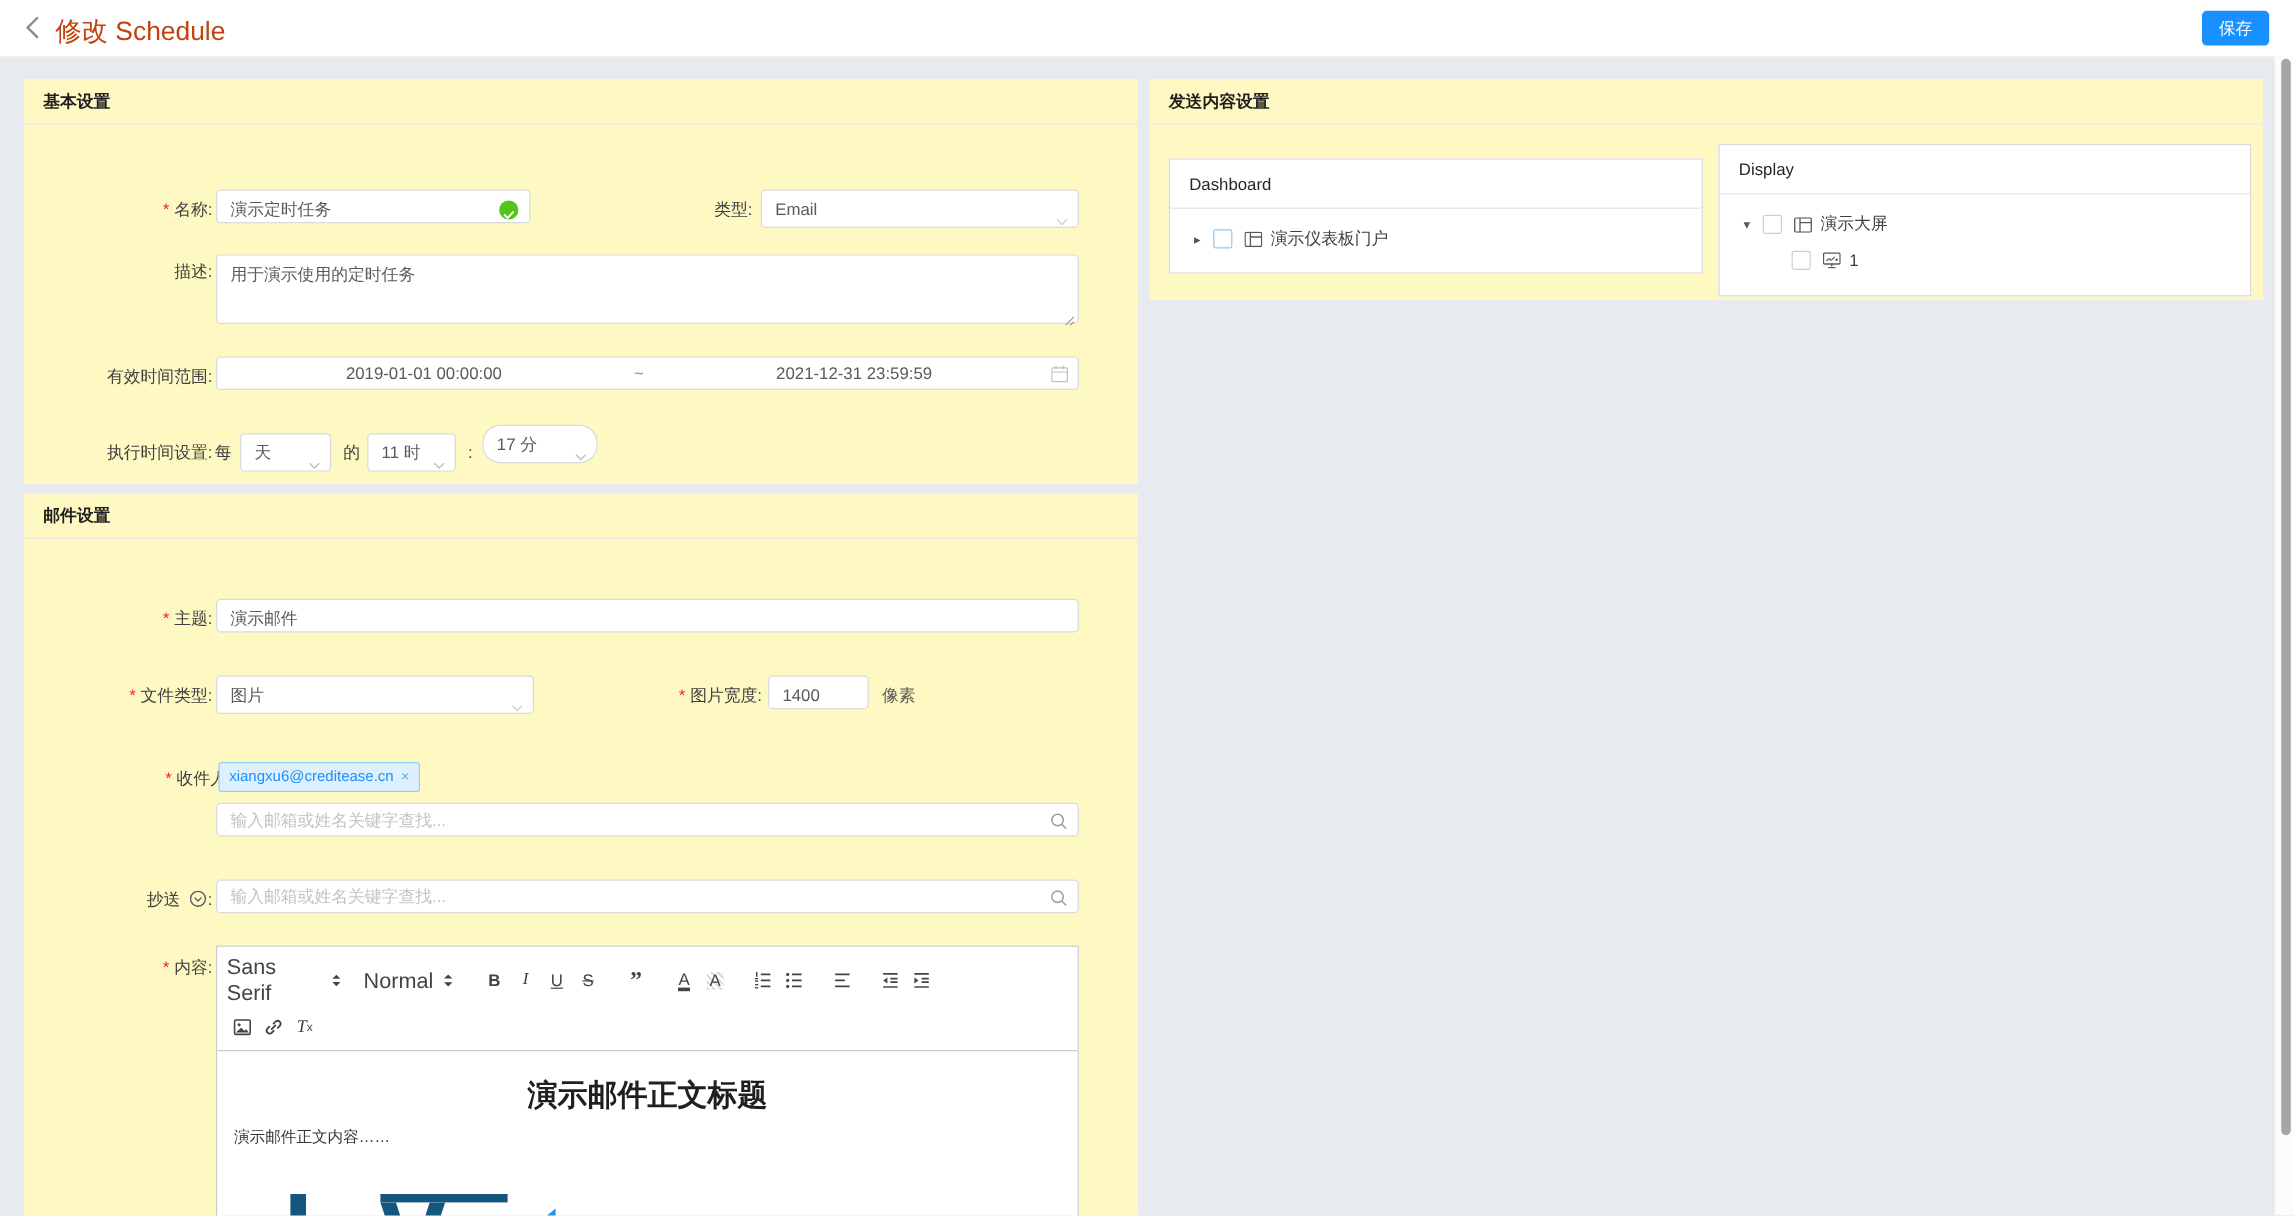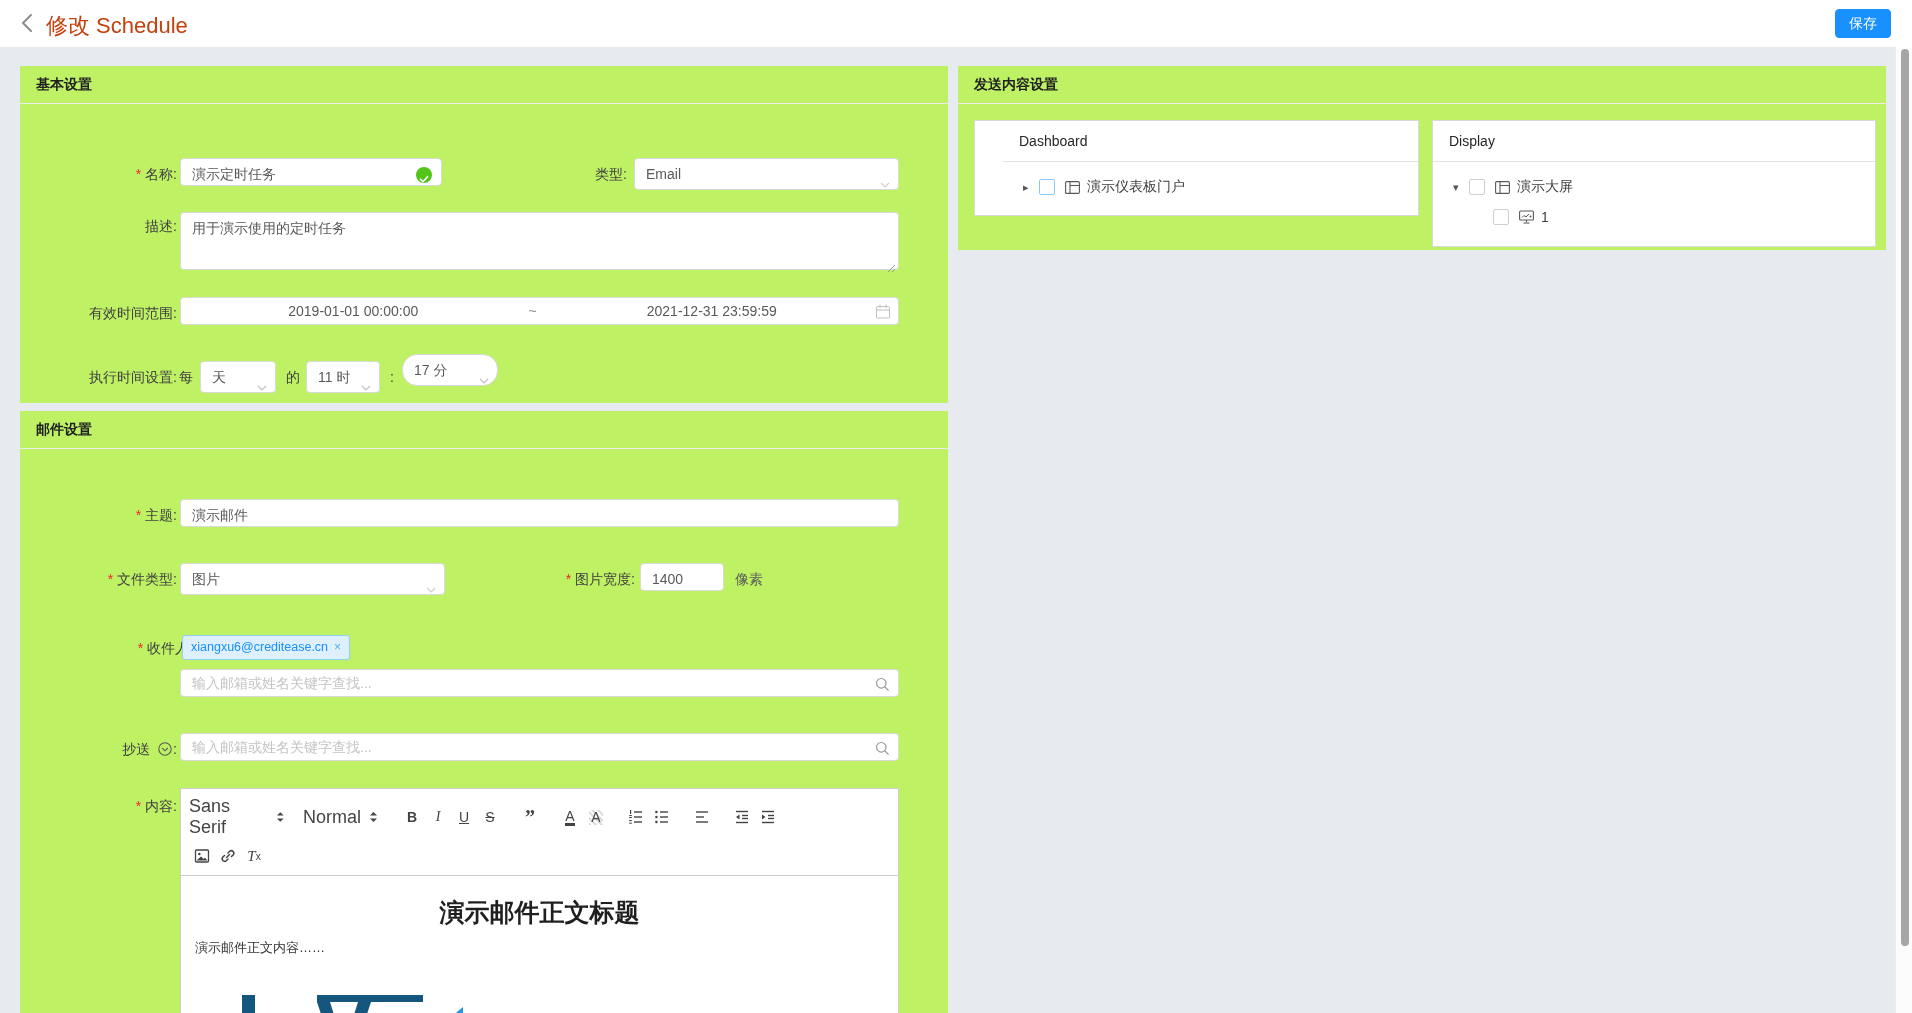--- a/index.html
+++ b/index.html
@@ -5,21 +5,21 @@
   html,body{margin:0;padding:0;}
   body{width:1912px;height:1013px;position:relative;overflow:hidden;background:#e7eaee;
        font-family:"Liberation Sans","DejaVu Sans",sans-serif;color:#404040;}
   
   .apphdr{position:absolute;left:0;top:0;width:1912px;height:47px;background:#fff;border-bottom:1px solid #e8e8e8;}
   .back{position:absolute;left:16px;top:11px;width:24px;height:24px;cursor:pointer;}
   .apptitle{position:absolute;left:46px;top:11px;font-size:22px;color:#c2410c;}
   .savebtn{position:absolute;left:1835px;top:9px;width:56px;height:29px;background:#1890ff;border:1px solid #1890ff;
            border-radius:4px;color:#fff;font-size:14px;text-align:center;line-height:27px;box-sizing:border-box;cursor:pointer;}
   
-  .panel{position:absolute;background:#bef264;}
+  .panel{position:absolute;background:#fef9c3;}
   .panel-h{height:37px;line-height:37px;padding:0 16px;border-bottom:1px solid #ebebeb;font-weight:bold;font-size:14px;color:#1f1f1f;}
   .pbody{position:relative;}
   
   .lbl{position:absolute;font-size:14px;color:#404040;line-height:32px;white-space:nowrap;}
   .r{text-align:right;}
   .req{color:#f5222d;margin-right:4px;}
   .inp,.sel,.tarea{position:absolute;border:1px solid #d9d9d9;border-radius:4px;background:#fff;font-size:14px;color:#595959;
        box-sizing:border-box;font-family:"Liberation Sans","DejaVu Sans",sans-serif;}
   .inp{height:28px;line-height:30px;padding:0 11px;}
   input.inp{outline:none;}
@@ -356,21 +356,21 @@
         </svg>
       </div>
     </div>
   </div>
 </div>
 
 <div class="panel" style="left:958px;top:66px;width:928px;height:184px;">
   <div class="panel-h">发送内容设置</div>
   <div class="pbody">
 
-    <div class="box" style="left:16px;top:16px;width:445px;height:96px;padding-left:28px;">
+    <div class="box" style="left:16px;top:28px;width:445px;height:96px;">
       <div class="box-h">Dashboard</div>
       <div class="tree">
         <div class="trow">
           <span class="caret">▸</span>
           <span class="cb ind"><span class="dot"></span></span>
           <span class="ticon">
             <svg width="15" height="13" viewBox="0 0 15 13">
                 <rect x="0.6" y="0.6" width="13.8" height="11.8" rx="1.2" fill="none" stroke="#595959" stroke-width="1.1"></rect>
                 <line x1="5" y1="0.6" x2="5" y2="12.4" stroke="#595959" stroke-width="1.1"></line>
                 <line x1="5" y1="4.5" x2="14.4" y2="4.5" stroke="#595959" stroke-width="1.1"></line>

